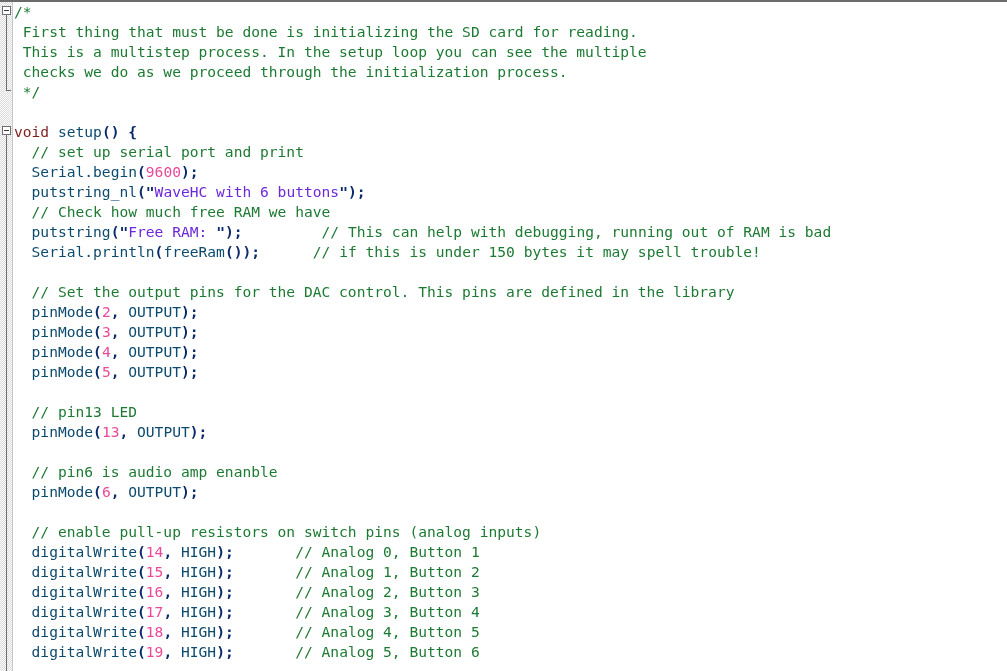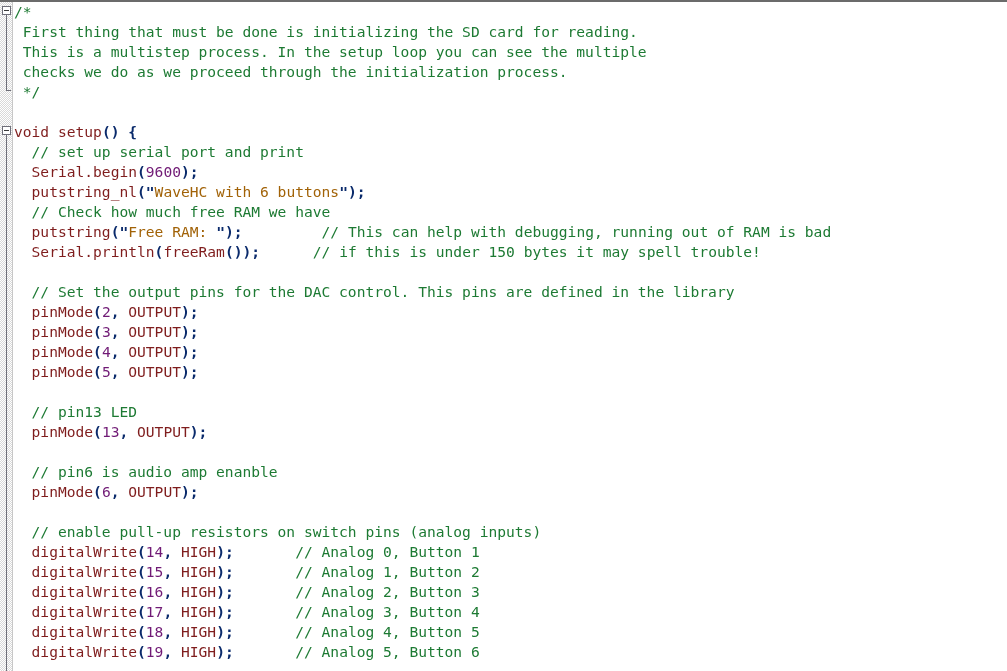--- a/index.html
+++ b/index.html
@@ -91,24 +91,24 @@
     z-index: 2;
   }
   .line {
     height: 20px;
     white-space: pre;
   }
 
   
   .cmt  { color: #1d7a33; }        
   .kw   { color: #7f1d1d; }        
-  .pln  { color: #7f1d1d; }        
+  .pln  { color: #0c4a6e; }        
   .pun  { color: #0a2a6b; font-weight: bold; }  
-  .num  { color: #701a75; }        
-  .str  { color: #a16207; }        
+  .num  { color: #ec4899; }        
+  .str  { color: #6d28d9; }        
   .strq { color: #0a2a6b; font-weight: bold; }  
 </style>
 </head>
 <body>
 
 <div id="editor">
 
   <div id="gutter">
 
     <div class="fold-box" style="top:4px;"></div>

